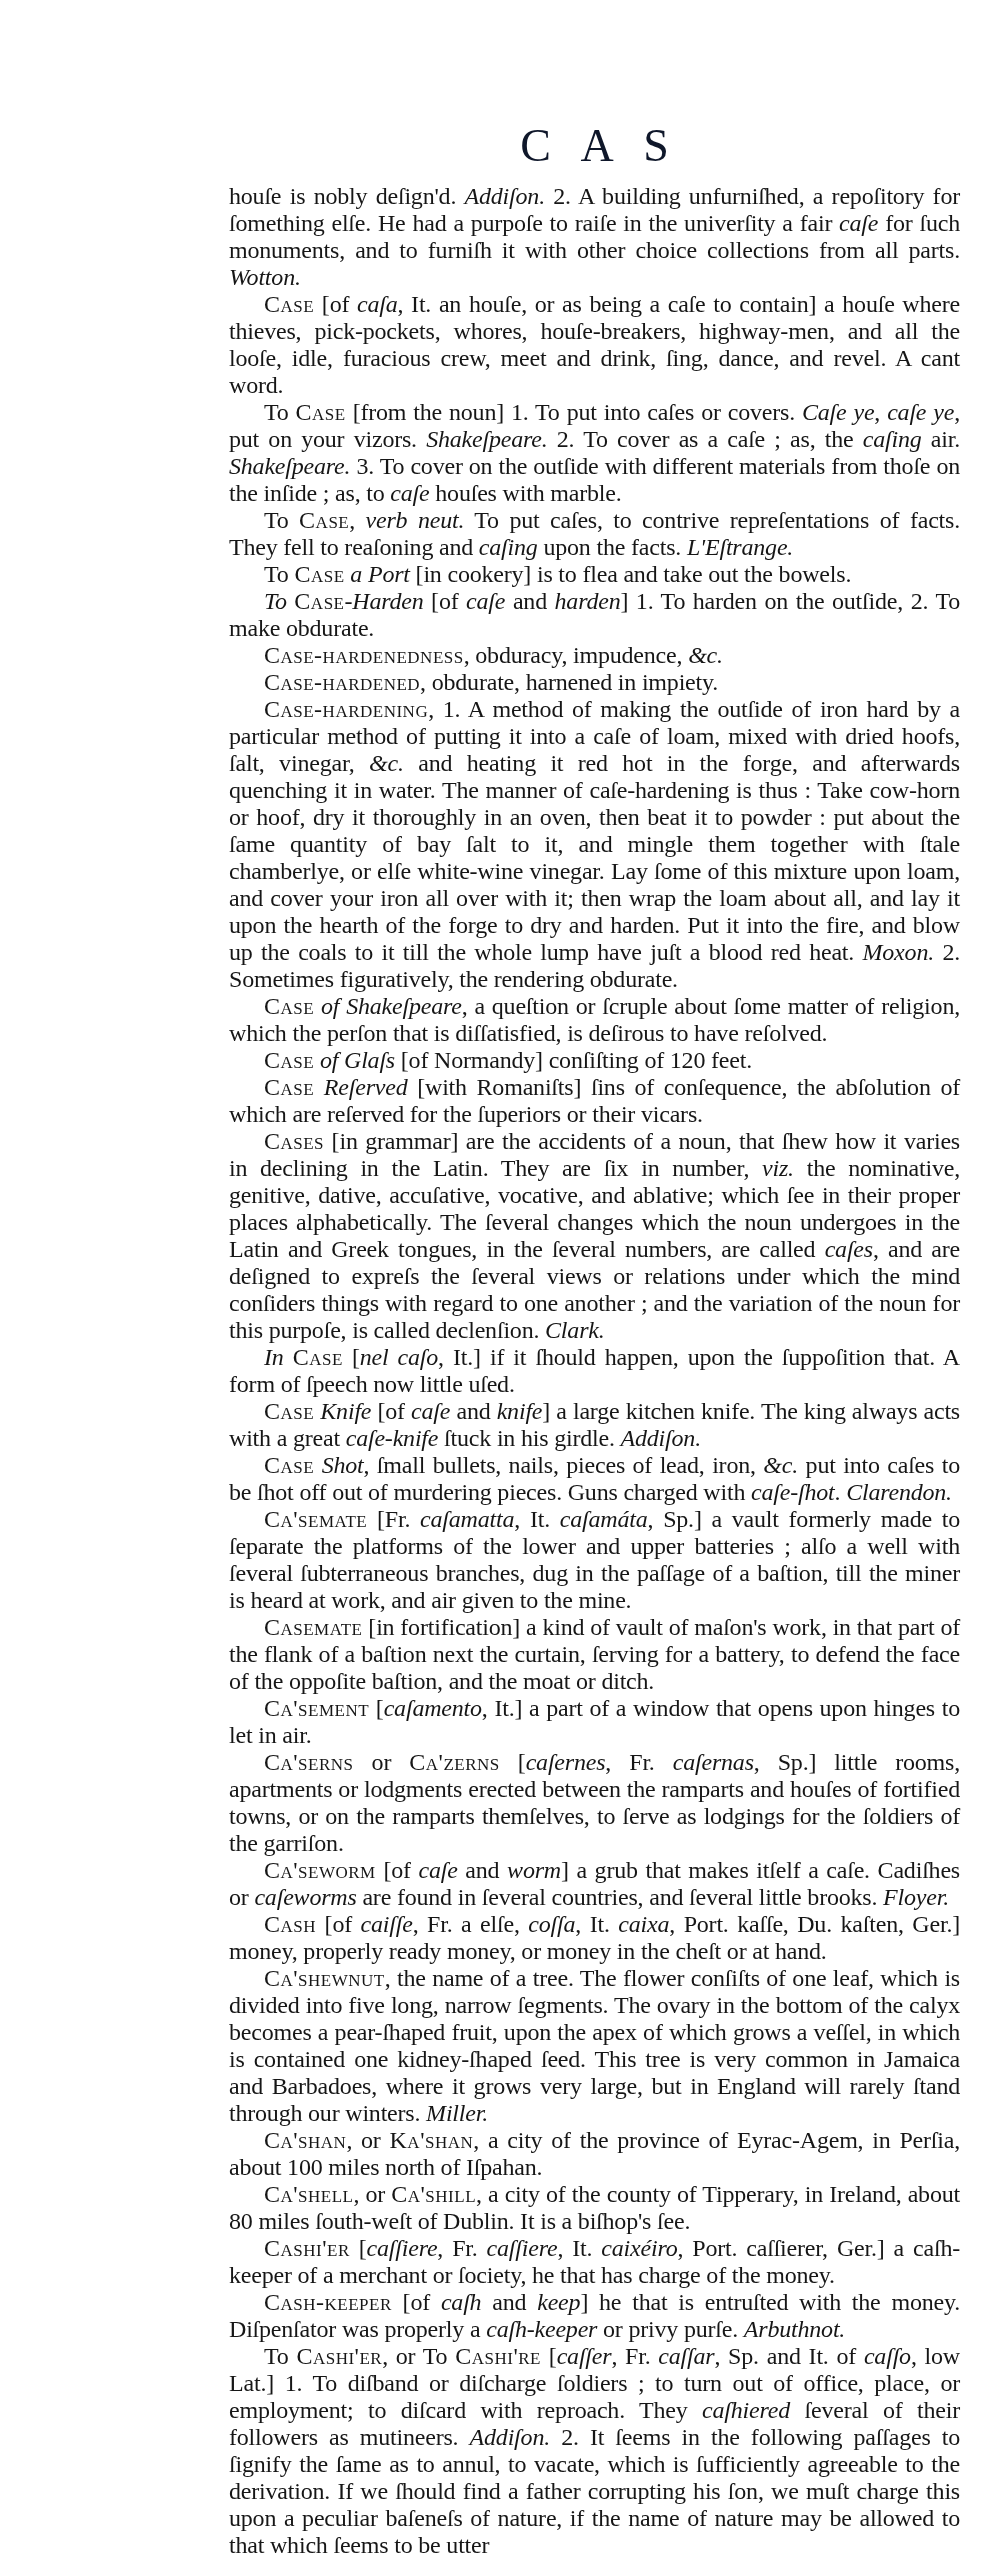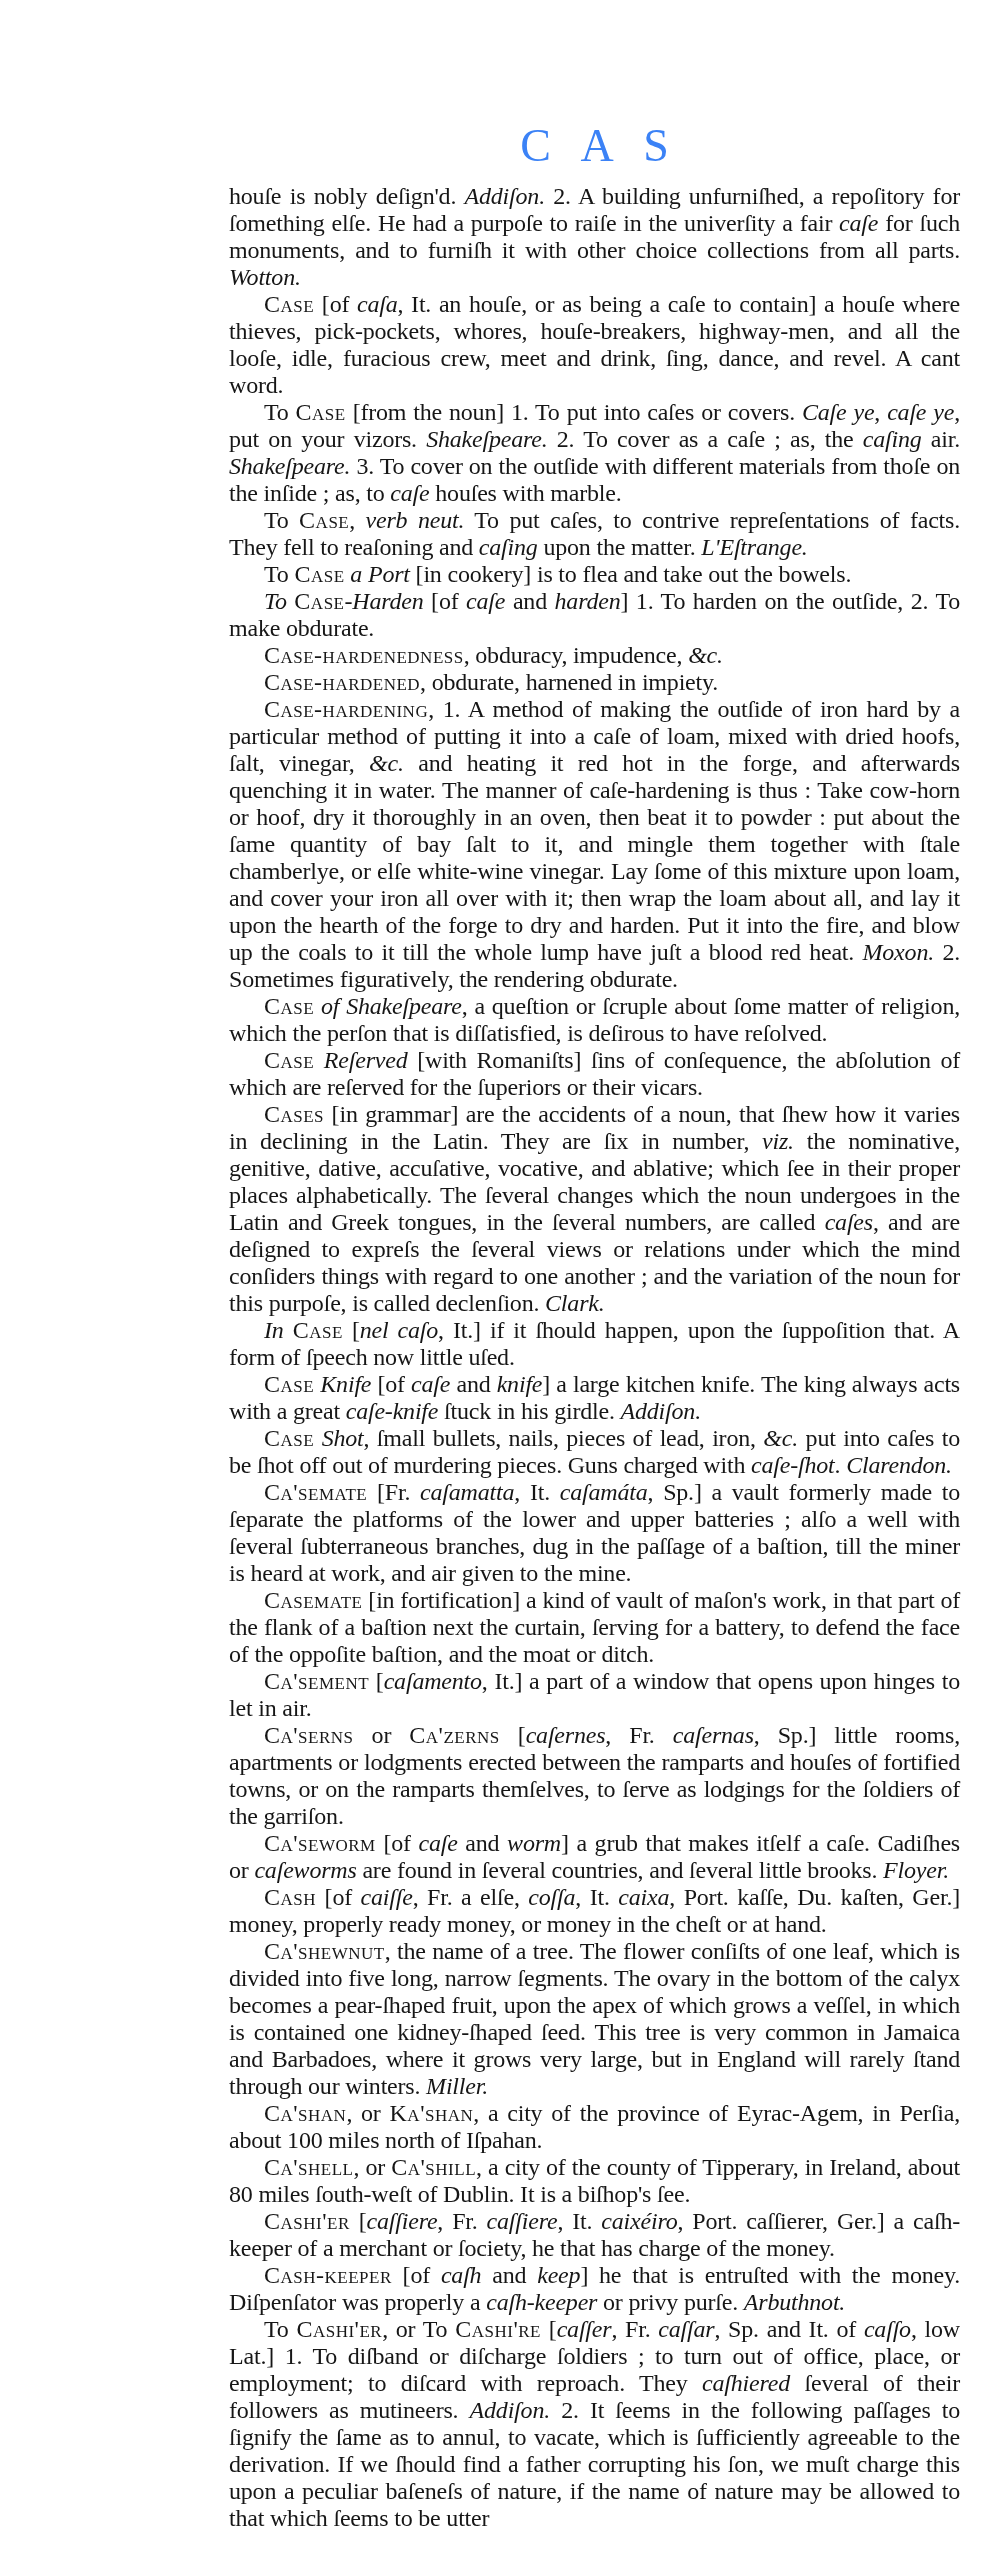--- a/index.html
+++ b/index.html
@@ -20,21 +20,21 @@
     position: absolute;
     top: 123px;
     left: 229px;
     width: 731px;
     text-align: center;
     font-size: 46px;
     line-height: 46px;
     letter-spacing: 10.3px;
     text-indent: 10.3px; 
     white-space: nowrap;
-    color: #3b82f6;
+    color: #0f172a;
   }
   .text-column {
     position: absolute;
     left: 229px;
     top: 183px;
     width: 731px;
     font-size: 24px;
     line-height: 27px;
     letter-spacing: -0.2px;
     text-align: justify;
@@ -55,27 +55,28 @@
 </head>
 <body>
 
 <div class="page">
   <div class="running-head">C A S</div>
 
   <div class="text-column">
       <p class="entry no-indent"><span class="pl">houſe is nobly deſign'd. </span><span class="it">Addiſon.</span><span class="pl"> 2. A building unfurniſhed, a repoſitory for ſomething elſe. He had a purpoſe to raiſe in the univerſity a fair </span><span class="it">caſe</span><span class="pl"> for ſuch monuments, and to furniſh it with other choice collections from all parts. </span><span class="it">Wotton.</span></p>
       <p class="entry"><span class="sc">Case</span><span class="pl"> [of </span><span class="it">caſa</span><span class="pl">, It. an houſe, or as being a caſe to contain] a houſe where thieves, pick-pockets, whores, houſe-breakers, highway-men, and all the looſe, idle, furacious crew, meet and drink, ſing, dance, and revel.  A cant word.</span></p>
       <p class="entry"><span class="pl">To </span><span class="sc">Case</span><span class="pl"> [from the noun] 1. To put into caſes or covers. </span><span class="it">Caſe ye</span><span class="pl">, </span><span class="it">caſe ye</span><span class="pl">, put on your vizors. </span><span class="it">Shakeſpeare.</span><span class="pl"> 2. To cover as a caſe ; as, the </span><span class="it">caſing</span><span class="pl"> air. </span><span class="it">Shakeſpeare.</span><span class="pl"> 3. To cover on the outſide with different materials from thoſe on the inſide ; as, to </span><span class="it">caſe</span><span class="pl"> houſes with marble.</span></p>
-      <p class="entry"><span class="pl">To </span><span class="sc">Case</span><span class="pl">, </span><span class="it">verb neut.</span><span class="pl"> To put caſes, to contrive repreſentations of facts.  They fell to reaſoning and </span><span class="it">caſing</span><span class="pl"> upon the matter. </span><span class="it">L'Eſtrange.</span></p>
+      <p class="entry"><span class="pl">To </span><span class="sc">Case</span><span class="pl">, </span><span class="it">verb neut.</span><span class="pl"> To put caſes, to contrive repreſentations of facts.  They fell to reaſoning and </span><span class="it">caſing</span><span class="pl"> upon the facts. </span><span class="it">L'Eſtrange.</span></p>
       <p class="entry"><span class="pl">To </span><span class="sc">Case</span><span class="pl"> </span><span class="it">a Port</span><span class="pl"> [in cookery] is to flea and take out the bowels.</span></p>
       <p class="entry"><span class="it">To </span><span class="sc">Case</span><span class="pl">-</span><span class="it">Harden</span><span class="pl"> [of </span><span class="it">caſe</span><span class="pl"> and </span><span class="it">harden</span><span class="pl">] 1. To harden on the outſide, 2. To make obdurate.</span></p>
       <p class="entry"><span class="sc">Case-hardenedness</span><span class="pl">, obduracy, impudence, </span><span class="it">&amp;c.</span></p>
       <p class="entry"><span class="sc">Case-hardened</span><span class="pl">, obdurate, harnened in impiety.</span></p>
       <p class="entry"><span class="sc">Case-hardening</span><span class="pl">, 1. A method of making the outſide of iron hard by a particular method of putting it into a caſe of loam, mixed with dried hoofs, ſalt, vinegar, </span><span class="it">&amp;c.</span><span class="pl"> and heating it red hot in the forge, and afterwards quenching it in water.  The manner of caſe-hardening is thus : Take cow-horn or hoof, dry it thoroughly in an oven, then beat it to powder : put about the ſame quantity of bay ſalt to it, and mingle them together with ſtale chamberlye, or elſe white-wine vinegar.  Lay ſome of this mixture upon loam, and cover your iron all over with it; then wrap the loam about all, and lay it upon the hearth of the forge to dry and harden.  Put it into the fire, and blow up the coals to it till the whole lump have juſt a blood red heat. </span><span class="it">Moxon.</span><span class="pl"> 2. Sometimes figuratively, the rendering obdurate.</span></p>
       <p class="entry"><span class="sc">Case</span><span class="pl"> </span><span class="it">of Shakeſpeare</span><span class="pl">, a queſtion or ſcruple about ſome matter of religion, which the perſon that is diſſatisfied, is deſirous to have reſolved.</span></p>
+      <p class="entry"><span class="sc">Case</span><span class="pl"> </span><span class="it">of Glaſs</span><span class="pl"> [of Normandy] conſiſting of 120 feet.</span></p>
       <p class="entry"><span class="sc">Case</span><span class="pl"> </span><span class="it">Reſerved</span><span class="pl"> [with Romaniſts] ſins of conſequence, the abſolution of which are reſerved for the ſuperiors or their vicars.</span></p>
       <p class="entry"><span class="sc">Cases</span><span class="pl"> [in grammar] are the accidents of a noun, that ſhew how it varies in declining in the Latin.  They are ſix in number, </span><span class="it">viz.</span><span class="pl"> the nominative, genitive, dative, accuſative, vocative, and ablative; which ſee in their proper places alphabetically.  The ſeveral changes which the noun undergoes in the Latin and Greek tongues, in the ſeveral numbers, are called </span><span class="it">caſes</span><span class="pl">, and are deſigned to expreſs the ſeveral views or relations under which the mind conſiders things with regard to one another ; and the variation of the noun for this purpoſe, is called declenſion. </span><span class="it">Clark.</span></p>
       <p class="entry"><span class="it">In</span><span class="pl"> </span><span class="sc">Case</span><span class="pl"> [</span><span class="it">nel caſo</span><span class="pl">, It.]  if it ſhould happen, upon the ſuppoſition that.  A form of ſpeech now little uſed.</span></p>
       <p class="entry"><span class="sc">Case</span><span class="pl"> </span><span class="it">Knife</span><span class="pl"> [of </span><span class="it">caſe</span><span class="pl"> and </span><span class="it">knife</span><span class="pl">] a large kitchen knife.  The king always acts with a great </span><span class="it">caſe-knife</span><span class="pl"> ſtuck in his girdle. </span><span class="it">Addiſon.</span></p>
       <p class="entry"><span class="sc">Case</span><span class="pl"> </span><span class="it">Shot</span><span class="pl">, ſmall bullets, nails, pieces of lead, iron, </span><span class="it">&amp;c.</span><span class="pl"> put into caſes to be ſhot off out of murdering pieces.  Guns charged with </span><span class="it">caſe-ſhot</span><span class="pl">. </span><span class="it">Clarendon.</span></p>
       <p class="entry"><span class="sc">Ca'semate</span><span class="pl"> [Fr. </span><span class="it">caſamatta</span><span class="pl">, It. </span><span class="it">caſamáta</span><span class="pl">, Sp.]  a vault formerly made to ſeparate the platforms of the lower and upper batteries ; alſo a well with ſeveral ſubterraneous branches, dug in the paſſage of a baſtion, till the miner is heard at work, and air given to the mine.</span></p>
       <p class="entry"><span class="sc">Casemate</span><span class="pl"> [in fortification] a kind of vault of maſon's work, in that part of the flank of a baſtion next the curtain, ſerving for a battery, to defend the face of the oppoſite baſtion, and the moat or ditch.</span></p>
       <p class="entry"><span class="sc">Ca'sement</span><span class="pl"> [</span><span class="it">caſamento</span><span class="pl">, It.] a part of a window that opens upon hinges to let in air.</span></p>
       <p class="entry"><span class="sc">Ca'serns</span><span class="pl"> or </span><span class="sc">Ca'zerns</span><span class="pl"> [</span><span class="it">caſernes</span><span class="pl">, Fr. </span><span class="it">caſernas</span><span class="pl">, Sp.]  little rooms, apartments or lodgments erected between the ramparts and houſes of fortified towns, or on the ramparts themſelves, to ſerve as lodgings for the ſoldiers of the garriſon.</span></p>
       <p class="entry"><span class="sc">Ca'seworm</span><span class="pl"> [of </span><span class="it">caſe</span><span class="pl"> and </span><span class="it">worm</span><span class="pl">]  a grub that makes itſelf a caſe. Cadiſhes or </span><span class="it">caſeworms</span><span class="pl"> are found in ſeveral countries, and ſeveral little brooks. </span><span class="it">Floyer.</span></p>

